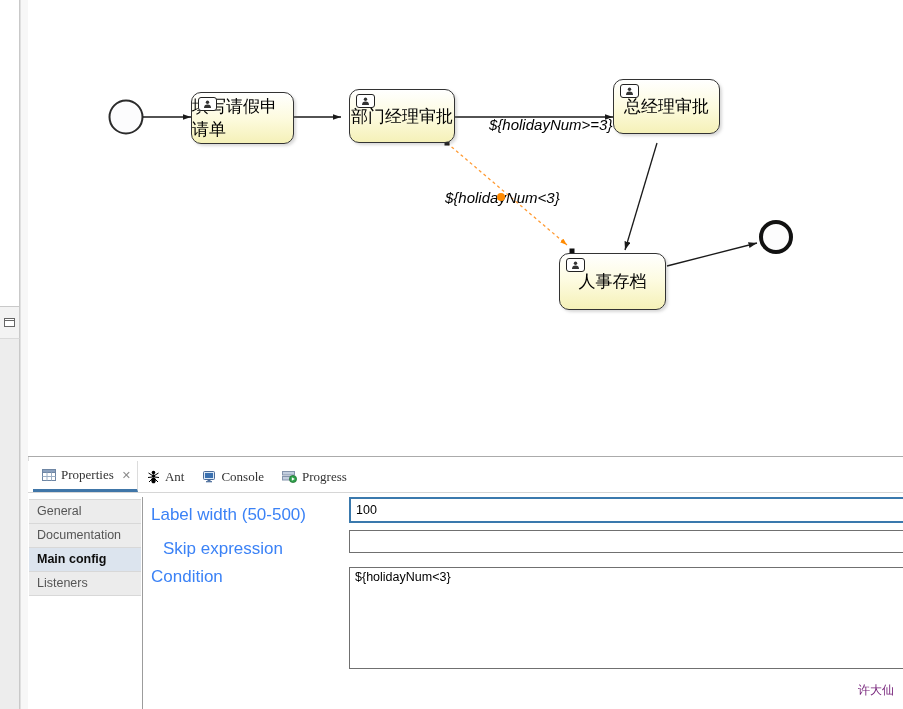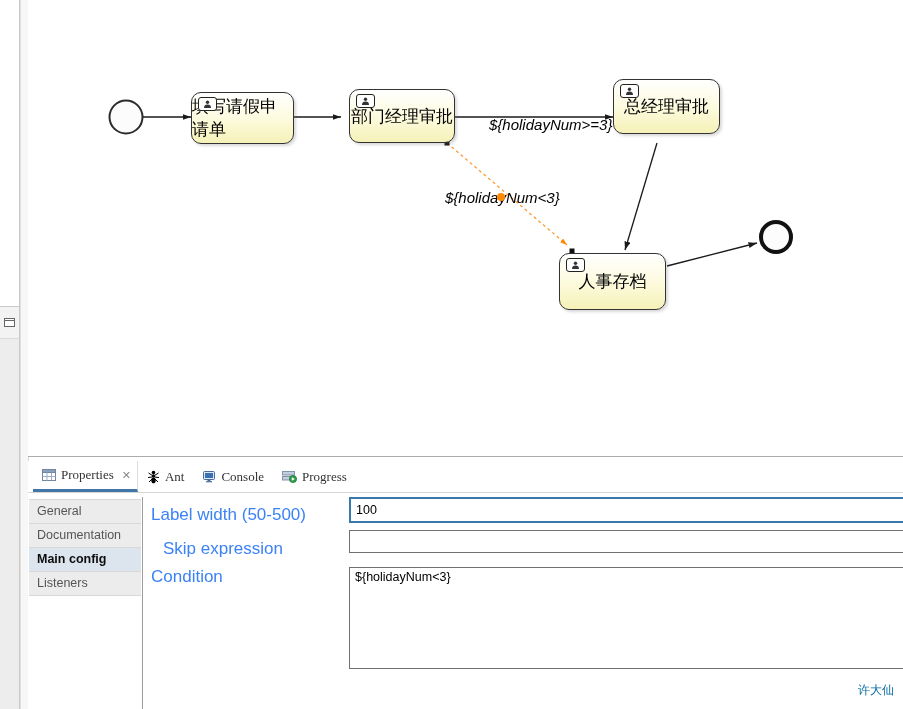--- a/index.html
+++ b/index.html
@@ -43,21 +43,21 @@
   .side-item.first{border-top:1px solid #d8d8d8;}
   .side-item.selected{background:#dce4ee;color:#0d0d0d;font-weight:bold;}
   .divider{position:absolute;left:114px;top:36px;width:1px;height:212px;background:#9c9c9c;}
   .field-label{position:absolute;left:123px;font-size:17px;color:#3b82f6;}
   #flabel1{top:44px;} #flabel2{top:78px;margin-left:12px;} #flabel3{top:96px;margin-top:10px;}
   .finput{position:absolute;left:321px;width:600px;box-sizing:border-box;font-size:12.5px;
        font-family:"Liberation Sans",sans-serif;padding:2px 5px;background:#fff;}
   #input1{top:36px;height:26px;border:2px solid #3a79ad;outline:none;}
   #input2{top:69px;height:23px;border:1px solid #707070;}
   #textarea1{top:106px;height:102px;border:1px solid #707070;resize:none;}
-  .watermark{position:absolute;left:830px;top:221px;font-size:12px;color:#0369a1;}
+  .watermark{position:absolute;left:830px;top:221px;font-size:12px;color:#701a75;}
 </style>
 </head>
 <body>
 
 <div class="left-sliver"></div>
 <div class="left-restore">
   <svg width="11" height="9" viewBox="0 0 11 9">
     <rect x="0.5" y="0.5" width="10" height="8" fill="#fff" stroke="#666"></rect>
     <line x1="0.5" y1="2.5" x2="10.5" y2="2.5" stroke="#666"></line>
   </svg>

